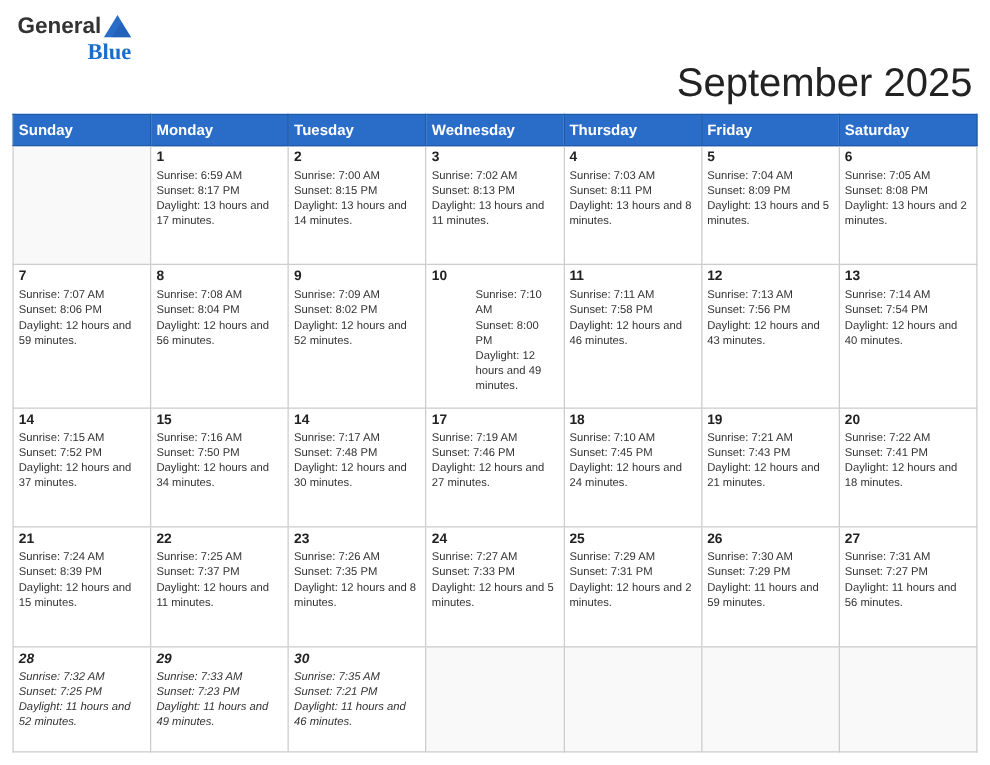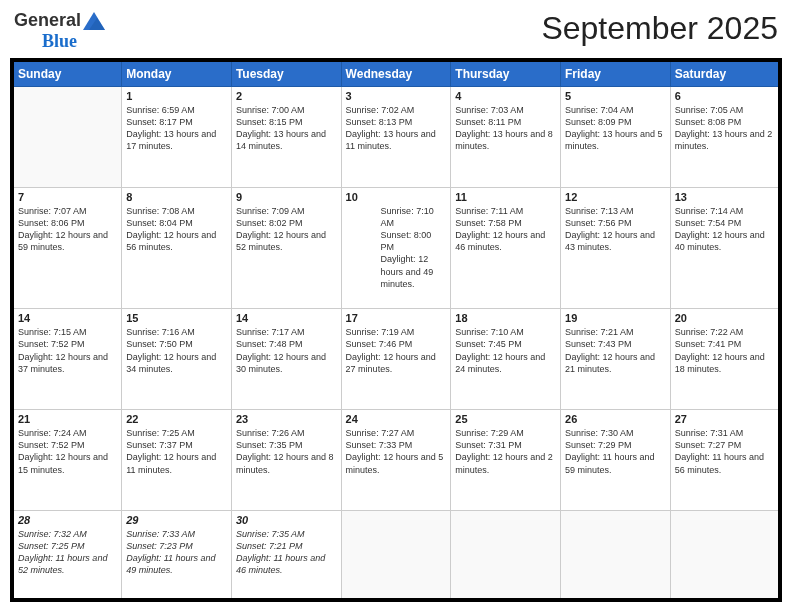--- a/index.html
+++ b/index.html
@@ -39,34 +39,35 @@
       color: #1a6dcc;
       font-family: Liberation Serif, serif;
     }
     .logo-icon {
       width: 22px;
       height: 18px;
       margin-left: 2px;
     }
     .title-block {
       text-align: center;
+      margin-top: 38px;
     }
     .month-title {
       font-size: 32px;
       font-weight: normal;
       color: #222;
     }
     .location {
       font-size: 14px;
       color: #555;
       margin-top: 2px;
     }
     .calendar {
       flex: 1;
-      border: 4px solid #000000;
+      border: 1px solid #000000;
       border-collapse: collapse;
       width: 100%;
       table-layout: fixed;
     }
     .calendar th {
       background: #2a6dc9;
       color: #fff;
       font-size: 12px;
       font-weight: bold;
       padding: 5px 4px;
@@ -100,21 +101,21 @@
       height: 78px;
       font-style: italic;
     }
   </style>
 </head>
 <body>
 
 <div class="page">
   <div class="header">
     <div class="logo">
-      <div style="display:flex;flex-direction:column;align-items:center;">
+      <div style="display:flex;flex-direction:column;align-items:flex-end;">
         <div style="display:flex;align-items:center;">
           <span class="logo-text-general">General</span>
           <svg class="logo-icon" viewBox="0 0 22 18" xmlns="http://www.w3.org/2000/svg">
             <polygon points="0,18 11,0 22,18" fill="#2a6dc9"></polygon>
             <polygon points="6,18 14,6 22,18" fill="#1a5aaa" opacity="0.5"></polygon>
           </svg>
         </div>
         <span class="logo-text-blue">Blue</span>
       </div>
     </div>
@@ -260,21 +261,21 @@
             <span class="day-number">20</span>
             <div class="cell-text" style="white-space: pre-line;">Sunrise: 7:22 AM
 Sunset: 7:41 PM
 Daylight: 12 hours and 18 minutes.</div>
           </td>
         </tr>
         <tr>
           <td>
             <span class="day-number">21</span>
             <div class="cell-text" style="white-space: pre-line;">Sunrise: 7:24 AM
-Sunset: 7:52 PM
+Sunset: 8:39 PM
 Daylight: 12 hours and 15 minutes.</div>
           </td>
           <td>
             <span class="day-number">22</span>
             <div class="cell-text" style="white-space: pre-line;">Sunrise: 7:25 AM
 Sunset: 7:37 PM
 Daylight: 12 hours and 11 minutes.</div>
           </td>
           <td>
             <span class="day-number">23</span>

